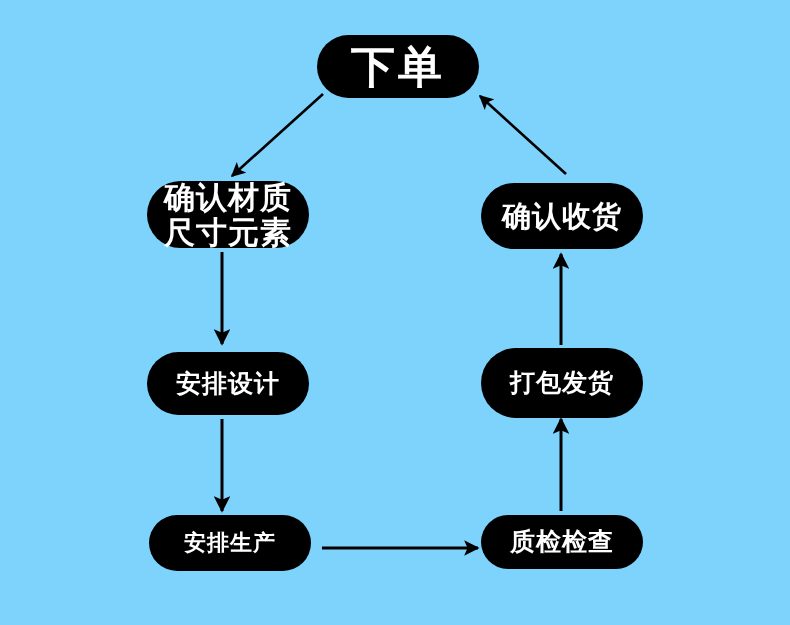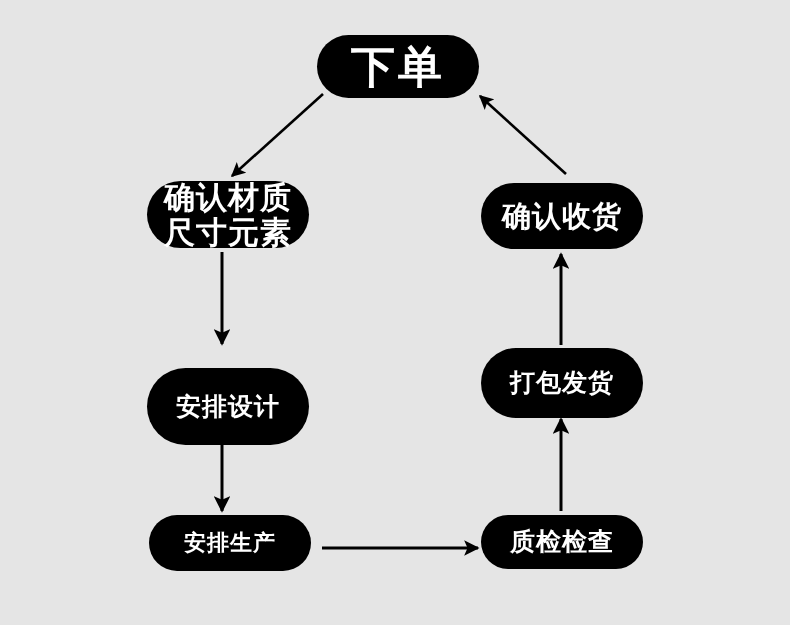--- a/index.html
+++ b/index.html
@@ -8,21 +8,21 @@
     padding: 0;
     background: #ffffff;
   }
   body {
     font-family: "DejaVu Sans", "Liberation Sans", sans-serif;
   }
   #canvas {
     position: relative;
     width: 790px;
     height: 625px;
-    background: #e5e5e5;
+    background: #7dd3fc;
     overflow: hidden;
   }
   #edges {
     position: absolute;
     left: 0;
     top: 0;
     width: 790px;
     height: 625px;
     pointer-events: none;
   }
@@ -58,23 +58,23 @@
   
   #node-confirm-spec {
     left: 147px;
     top: 181px;
     width: 162px;
     height: 67px;
     font-size: 31px;
   }
   #node-design {
     left: 147px;
-    top: 368px;
+    top: 352px;
     width: 162px;
-    height: 77px;
+    height: 63px;
     font-size: 25px;
   }
   
   #node-production {
     left: 149px;
     top: 515px;
     width: 162px;
     height: 56px;
     font-size: 22px;
   }

